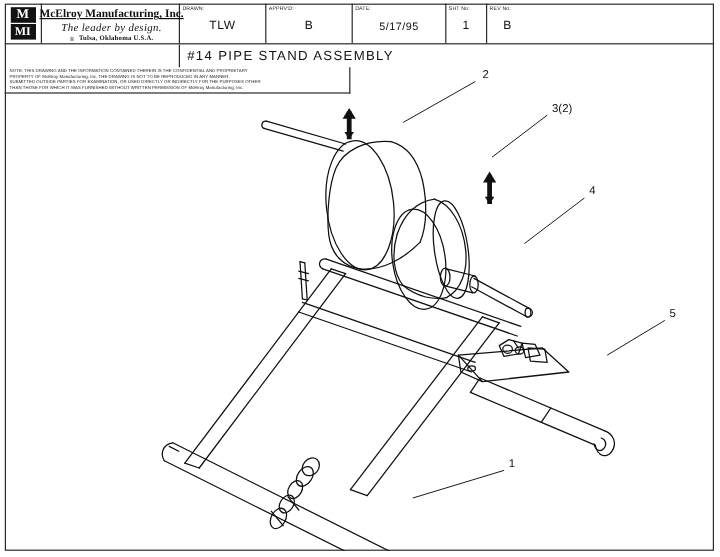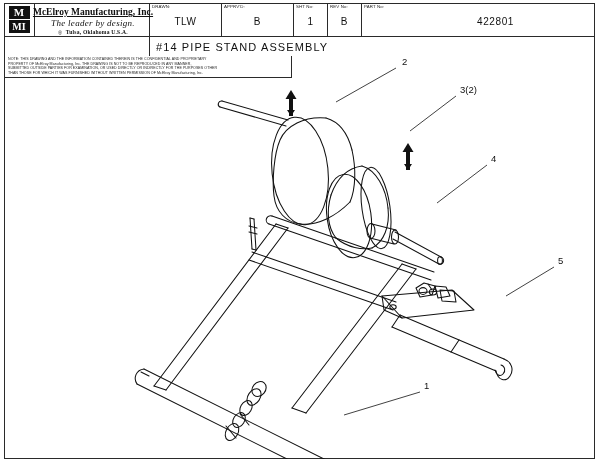--- a/index.html
+++ b/index.html
@@ -192,38 +192,37 @@
         <span class="cap">DRAWN:</span>
         <span class="val">TLW</span>
       </div>
 
 
       <div class="fld w-apprvd">
         <span class="cap">APPRV'D:</span>
         <span class="val">B</span>
       </div>
 
+      <div class="fld w-date">
+        <span class="cap">DATE:</span>
+        <span class="val sm">5/17/95</span>
+      </div>
 
       <div class="fld w-sht">
         <span class="cap2">SHT
 No:</span>
         <span class="val">1</span>
       </div>
 
       <div class="fld w-rev">
         <span class="cap2">REV
 No:</span>
         <span class="val">B</span>
       </div>
 
-      <div class="fld w-part">
-        <span class="cap2">PART
-No:</span>
-        <span class="val">422801</span>
-      </div>
 
     </div>
 
     <div class="tb-lower">
       <div class="note-cell"></div>
       <div class="assy-cell">
         <span class="assy-title">#14 PIPE STAND ASSEMBLY</span>
       </div>
     </div>
 

